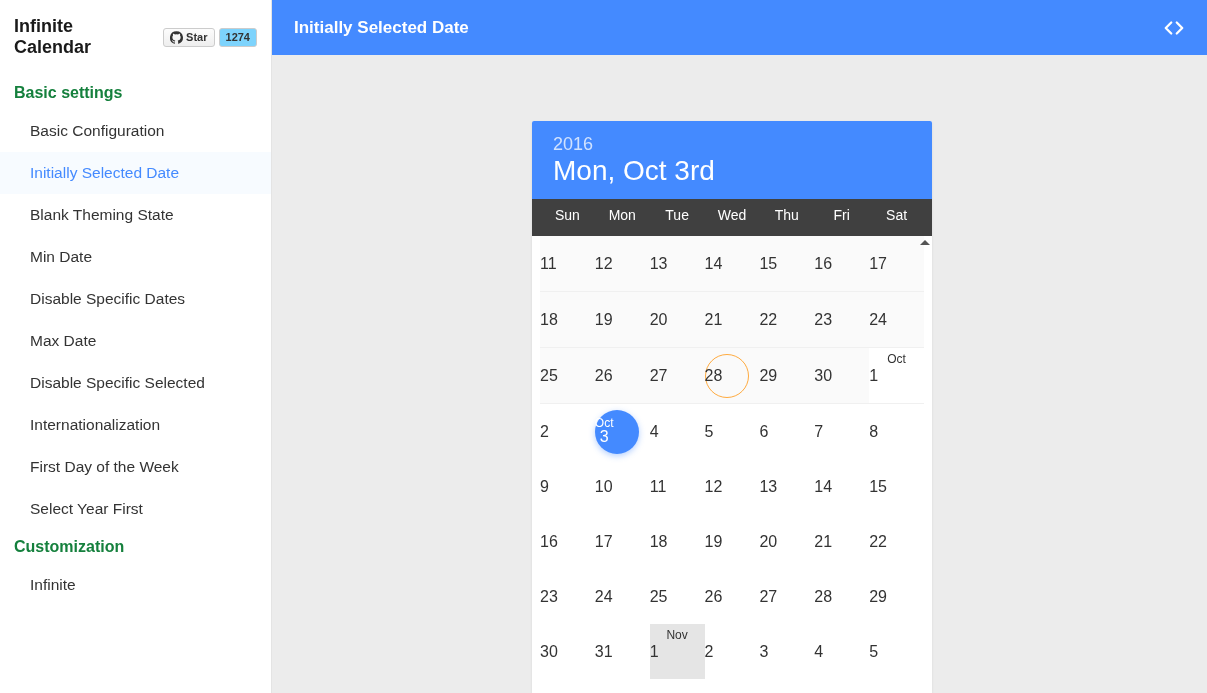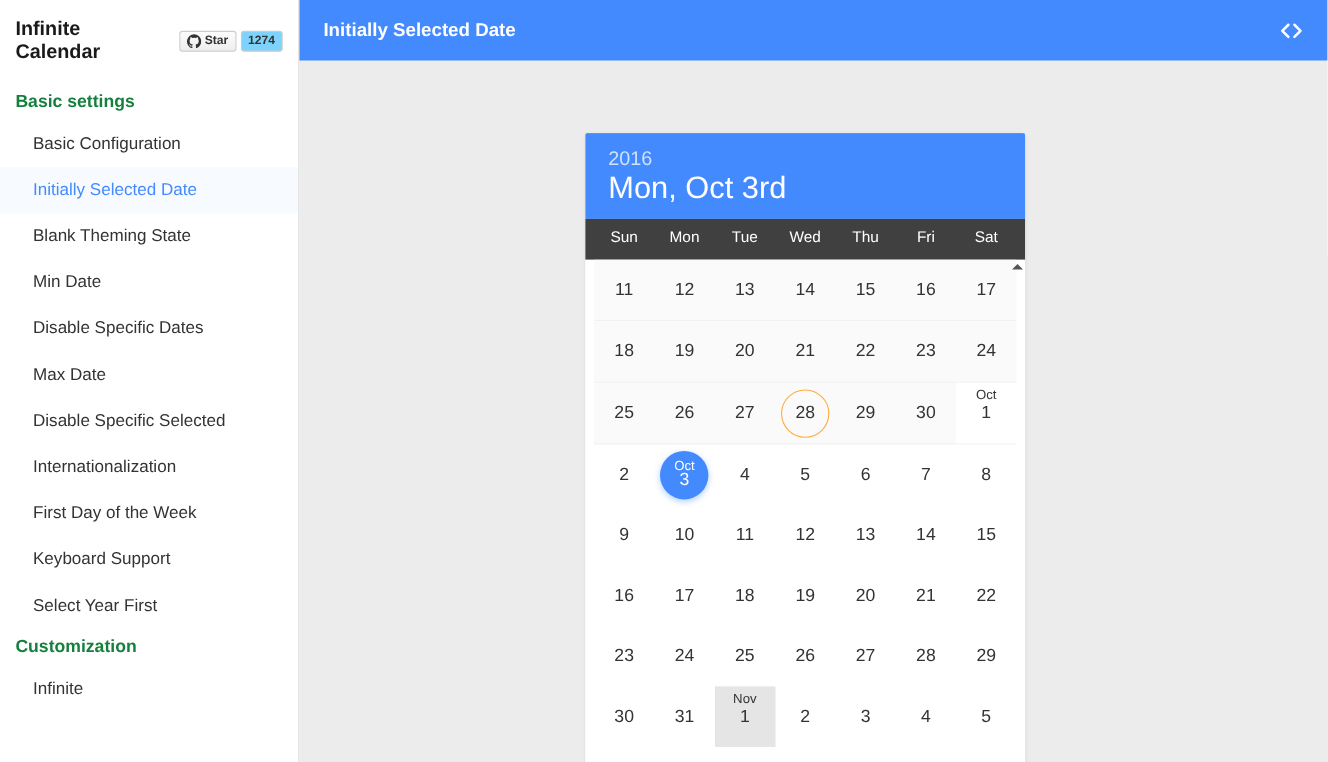--- a/index.html
+++ b/index.html
@@ -37,21 +37,21 @@
   .calendar { width: 400px; background: #fff; box-shadow: 0 1px 3px rgba(0,0,0,.08); display: flex; flex-direction: column; border-radius: 2px 2px 0 0; overflow: hidden; }
   .cal-header { background: #448aff; color: #fff; padding: 13px 21px 12px; }
   .cal-year { font-size: 18px; color: rgba(255,255,255,.75); }
   .cal-date { font-size: 28px; font-weight: 400; line-height: 1.15; }
   .cal-weekdays { background: #404040; color: #fff; display: grid; grid-template-columns: repeat(7,1fr); padding: 8px 8px 13px; }
   .cal-weekday { text-align: center; font-size: 14px; font-weight: 500; }
   .cal-grid-wrapper { position: relative; flex: 1; overflow: hidden; }
   .cal-grid-wrapper::after { content: ""; position: absolute; top: 0; right: 2px; border: 5px solid transparent; border-bottom-color: #555; transform: translateY(-1px); }
   .cal-grid { padding: 0 8px; }
   .cal-row { display: grid; grid-template-columns: repeat(7,1fr); }
-  .cal-cell { height: 55px; display: flex; align-items: center; justify-content: center; font-size: 16px; color: #333; position: relative; cursor: pointer; }
+  .cal-cell { height: 55px; display: flex; align-items: center; font-size: 16px; color: #333; position: relative; cursor: pointer; }
   .cal-cell .month-label { position: absolute; top: 4px; font-size: 12px; color: #333; text-align:center; width:100%; }
   .cal-cell.today .circle { position: absolute; width: 44px; height: 44px; border: 1px solid #ffab40; border-radius: 50%; }
   .cal-cell.selected { color: #fff; }
   .cal-cell.selected .circle { position: absolute; width: 44px; height: 44px; background: #448aff; border-radius: 50%; box-shadow: 0 2px 6px rgba(68,138,255,.4); }
   .cal-cell .num { position: relative; z-index: 1; }
   .cal-cell.selected .num { font-weight:500; }
   .cal-cell.selected .month-sel { font-size: 12px; color: #fff; position: relative; z-index:1; margin-bottom:-2px; }
   .cal-cell.selected .stack { display:flex; flex-direction:column; align-items:center; line-height:1.1; }
   .month-start { background: #fff; }
   .shade-wrap { background:#fafafa; border-bottom:1px solid #f0f0f0; border-top:0; }
@@ -77,21 +77,20 @@
       <ul class="nav-list">
         <li class="nav-item">Basic Configuration</li>
         <li class="nav-item active">Initially Selected Date</li>
         <li class="nav-item">Blank Theming State</li>
         <li class="nav-item">Min Date</li>
         <li class="nav-item">Disable Specific Dates</li>
         <li class="nav-item">Max Date</li>
         <li class="nav-item">Disable Specific Selected</li>
         <li class="nav-item">Internationalization</li>
         <li class="nav-item">First Day of the Week</li>
-        <li class="nav-item">Keyboard Support</li>
         <li class="nav-item">Select Year First</li>
       </ul>
       <div class="section-title">Customization</div>
       <ul class="nav-list">
         <li class="nav-item">Infinite</li>
       </ul>
     </nav>
 </aside>
 
 <main class="main">

